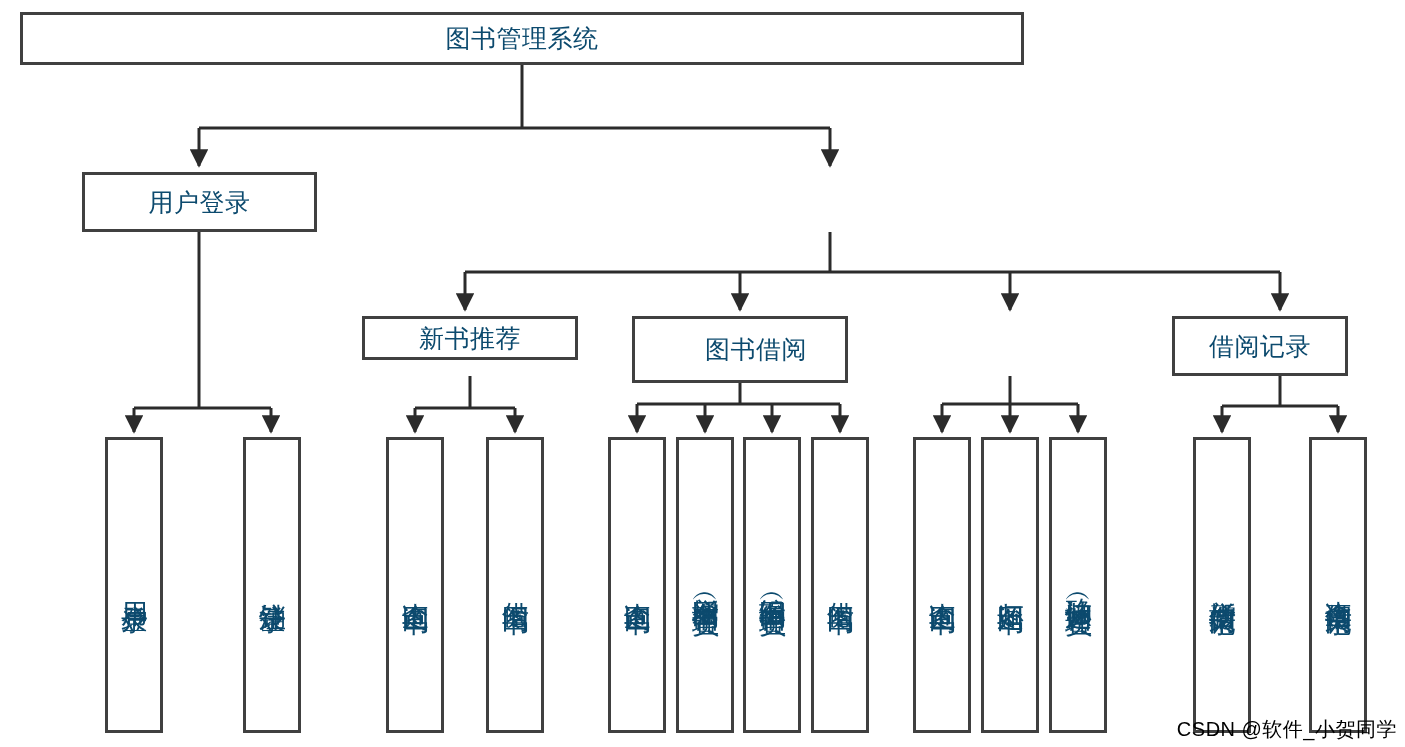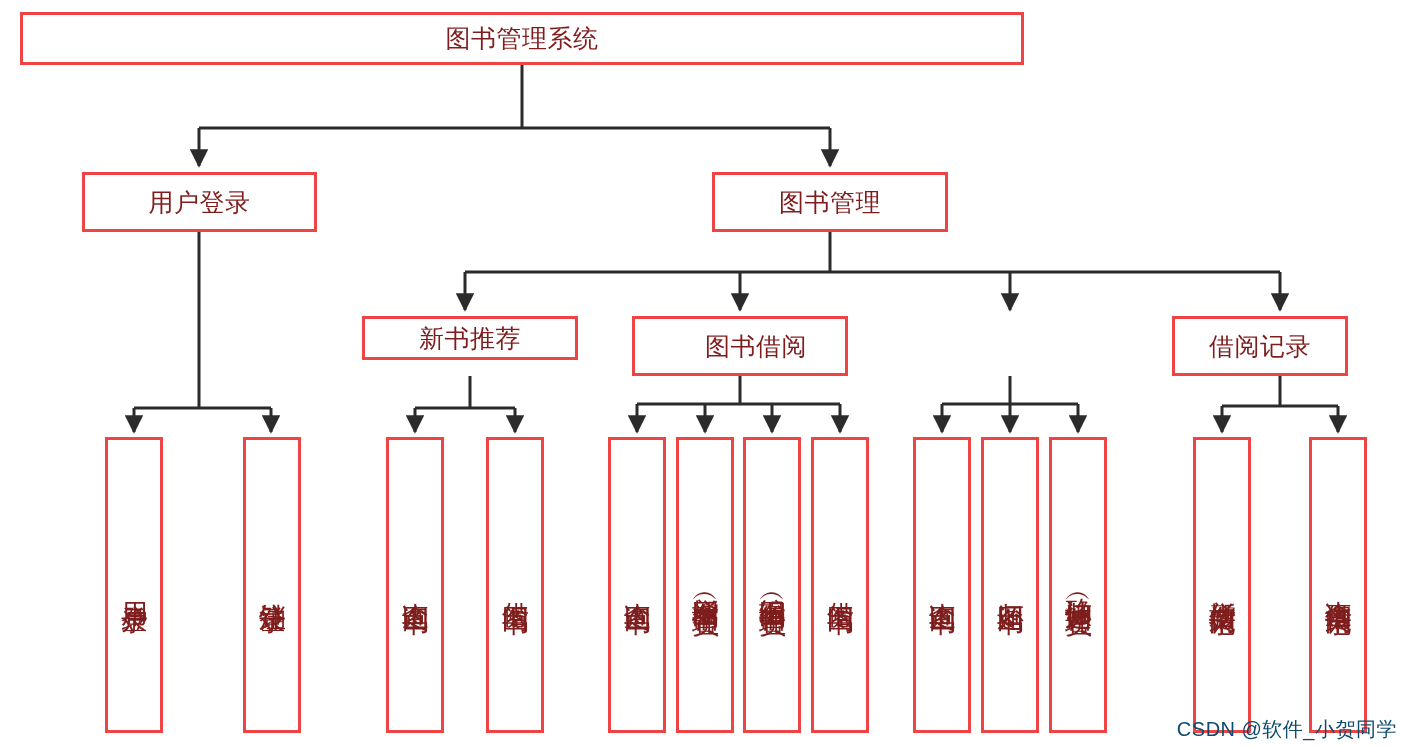--- a/index.html
+++ b/index.html
@@ -17,25 +17,25 @@
   svg#wires{
     position:absolute;
     left:0; top:0;
     width:1405px; height:747px;
     pointer-events:none;
   }
   .node{
     position:absolute;
     box-sizing:border-box;
     background:#ffffff;
-    border:3px solid #ef4444;
+    border:3px solid #404040;
     display:flex;
     align-items:center;
     justify-content:center;
-    color:#7f1d1d;
+    color:#0c4a6e;
   }
   .node .lbl{
     display:block;
     white-space:nowrap;
     line-height:1.08;
   }
   .node.horiz .lbl{
     font-size:25px;
     letter-spacing:.5px;
   }
@@ -50,21 +50,21 @@
     font-size:27px;
     line-height:1.22;
     letter-spacing:2px;
     white-space:nowrap;
   }
   .watermark{
     position:absolute;
     right:8px;
     bottom:4px;
     font-size:20px;
-    color:#0c4a6e;
+    color:#000000;
     white-space:nowrap;
     letter-spacing:.5px;
   }
 </style>
 </head>
 <body>
 
 <div id="stage">
 
   <svg id="wires" viewBox="0 0 1405 747" xmlns="http://www.w3.org/2000/svg">
@@ -119,29 +119,26 @@
   </svg>
 
   <div class="node root horiz" style="left:20px; top:12px; width:1004px; height:53px;">
     <span class="lbl">图书管理系统</span>
   </div>
 
   <div class="node horiz" style="left:82px; top:172px; width:235px; height:60px;">
     <span class="lbl">用户登录</span>
   </div>
 
-  <div class="node horiz" style="left:712px; top:172px; width:236px; height:60px;">
-    <span class="lbl">图书管理</span>
-  </div>
 
   <div class="node horiz" style="left:362px; top:316px; width:216px; height:44px;">
     <span class="lbl">新书推荐</span>
   </div>
 
-  <div class="node horiz" style="left:632px; top:316px; width:216px; height:60px;padding-left:32px;">
+  <div class="node horiz" style="left:632px; top:316px; width:216px; height:67px;padding-left:32px;">
     <span class="lbl">图书借阅</span>
   </div>
 
 
   <div class="node horiz" style="left:1172px; top:316px; width:176px; height:60px;">
     <span class="lbl">借阅记录</span>
   </div>
 
   <div class="node vert" style="left:105px; top:437px; width:58px; height:296px;">
     <span class="lbl">用户登录</span>

